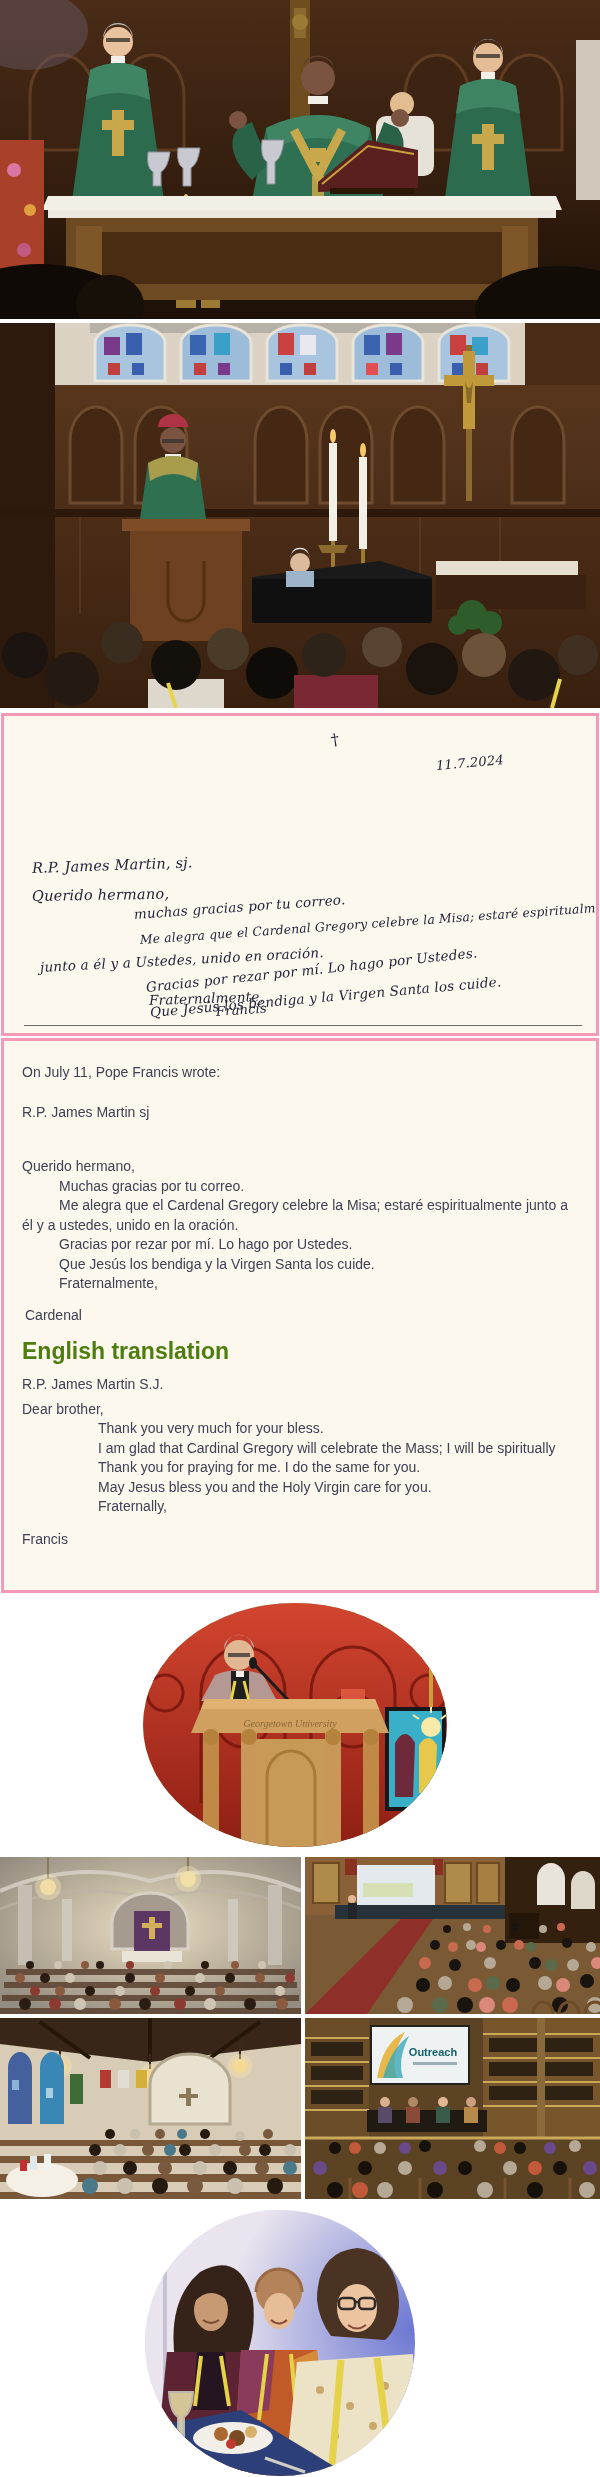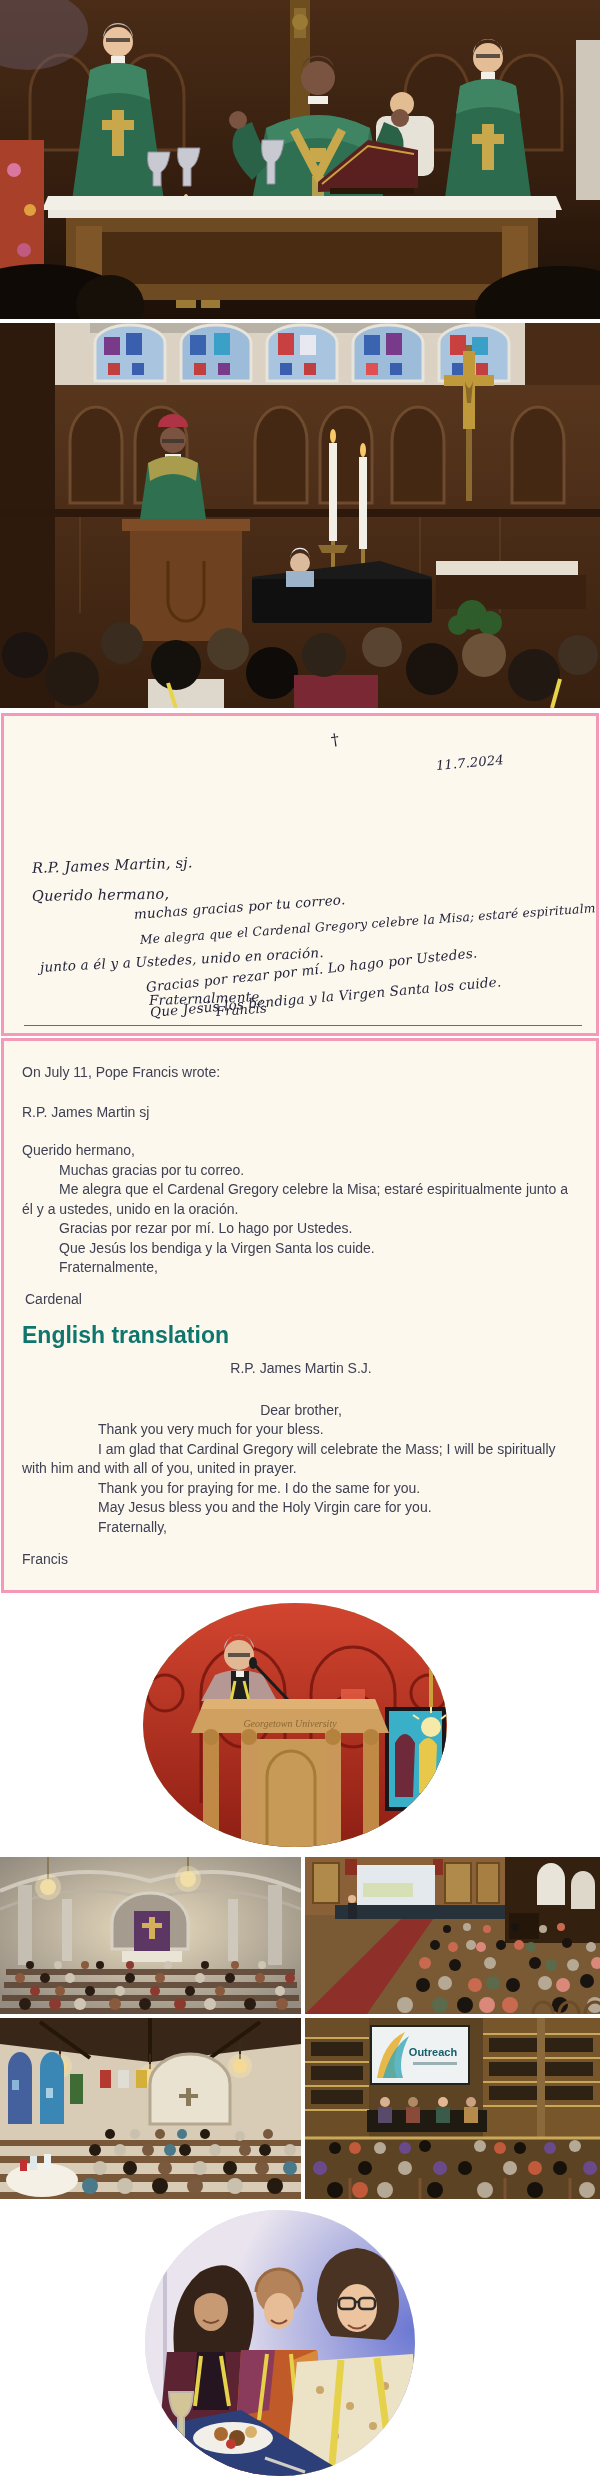--- a/index.html
+++ b/index.html
@@ -22,27 +22,27 @@
   .letter-rule{position:absolute;left:20px;top:309px;width:558px;height:1px;background:#6b6b6b;}
   .cross-mark{position:absolute;left:327px;top:14px;font-size:16px;color:#23233a;
       font-family:"DejaVu Serif",serif;transform:rotate(-8deg);}
 
   
   .typed{padding:22px 16px 0 18px;color:#3f4054;font-size:14px;line-height:19.5px;}
   .typed .ln{white-space:nowrap;}
   .ind1{padding-left:37px;}
   .ind2{padding-left:76px;}
   .sig-es{margin-top:12px;padding-left:3px;}
-  .trans-head{margin:13px 0 0 0;font-size:23px;line-height:26px;font-weight:bold;color:#0f766e;
+  .trans-head{margin:13px 0 0 0;font-size:23px;line-height:26px;font-weight:bold;color:#4d7c0f;
       font-family:"Liberation Sans",sans-serif;}
-  .addr-en{margin-top:11px;text-align:center;}
-  .dear{margin-top:22px;text-align:center;}
+  .addr-en{margin-top:11px;}
+  .dear{margin-top:5px;}
   .sig-en{margin-top:13px;}
   .mb20{margin-bottom:20px;}
-  .mb35{margin-bottom:19px;}
+  .mb35{margin-bottom:35px;}
 
   
   .oval{position:absolute;left:143px;top:1603px;width:304px;height:244px;border-radius:50%;
         overflow:hidden;background:#86efac;}
   .circle{position:absolute;left:145px;top:2210px;width:270px;height:266px;border-radius:50%;
         overflow:hidden;background:#e6e1ec;}
   .gcell{position:absolute;overflow:hidden;background:#14b8a6;}
   #g-tl{left:0;top:1857px;width:301px;height:157px;}
   #g-tr{left:305px;top:1857px;width:295px;height:157px;}
   #g-bl{left:0;top:2018px;width:301px;height:181px;}
@@ -323,21 +323,20 @@
       <div class="ln">él y a ustedes, unido en la oración.</div>
       <div class="ln ind1">Gracias por rezar por mí. Lo hago por Ustedes.</div>
       <div class="ln ind1">Que Jesús los bendiga y la Virgen Santa los cuide.</div>
       <div class="ln ind1">Fraternalmente,</div>
       <div class="ln sig-es">Cardenal</div>
       <h2 class="trans-head">English translation</h2>
       <div class="ln addr-en">R.P. James Martin S.J.</div>
       <div class="ln dear">Dear brother,</div>
       <div class="ln ind2">Thank you very much for your bless.</div>
       <div class="ln ind2">I am glad that Cardinal Gregory will celebrate the Mass; I will be spiritually</div>
-      <div class="ln">with him and with all of you, united in prayer.</div>
       <div class="ln ind2">Thank you for praying for me. I do the same for you.</div>
       <div class="ln ind2">May Jesus bless you and the Holy Virgin care for you.</div>
       <div class="ln ind2">Fraternally,</div>
       <div class="ln sig-en">Francis</div>
     </div>
   </div>
 
   <div class="oval" role="img" aria-label="Fr. James Martin speaks into a microphone at a wooden Georgetown University podium against an ornate red wall with a painting">
     <svg viewBox="0 0 304 244" preserveAspectRatio="none">
       <defs>

